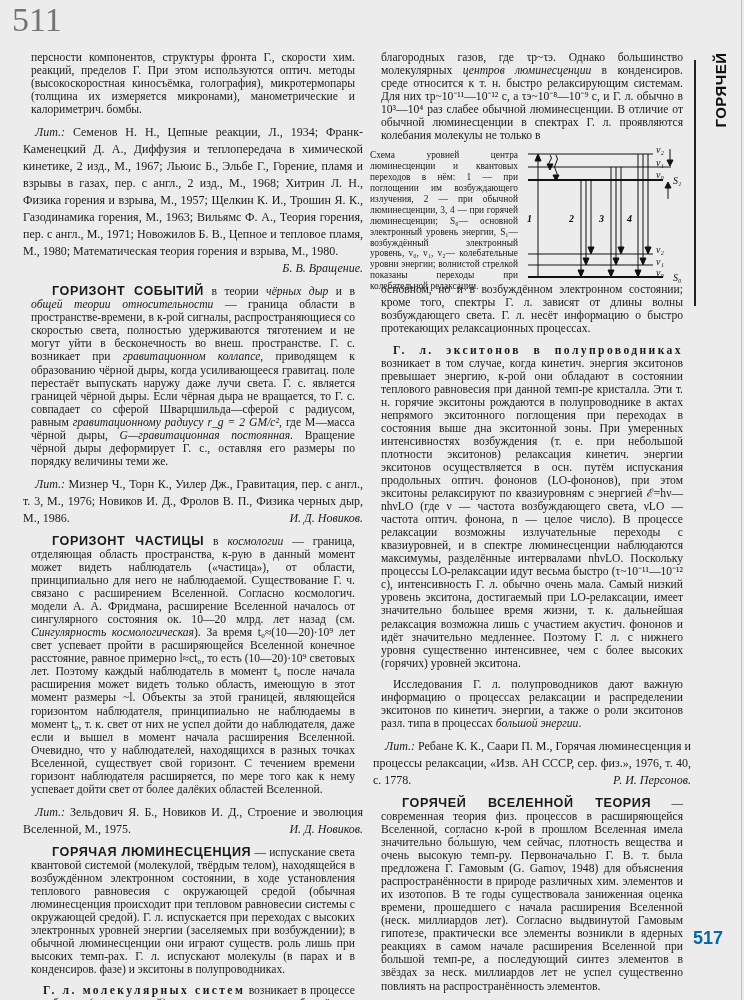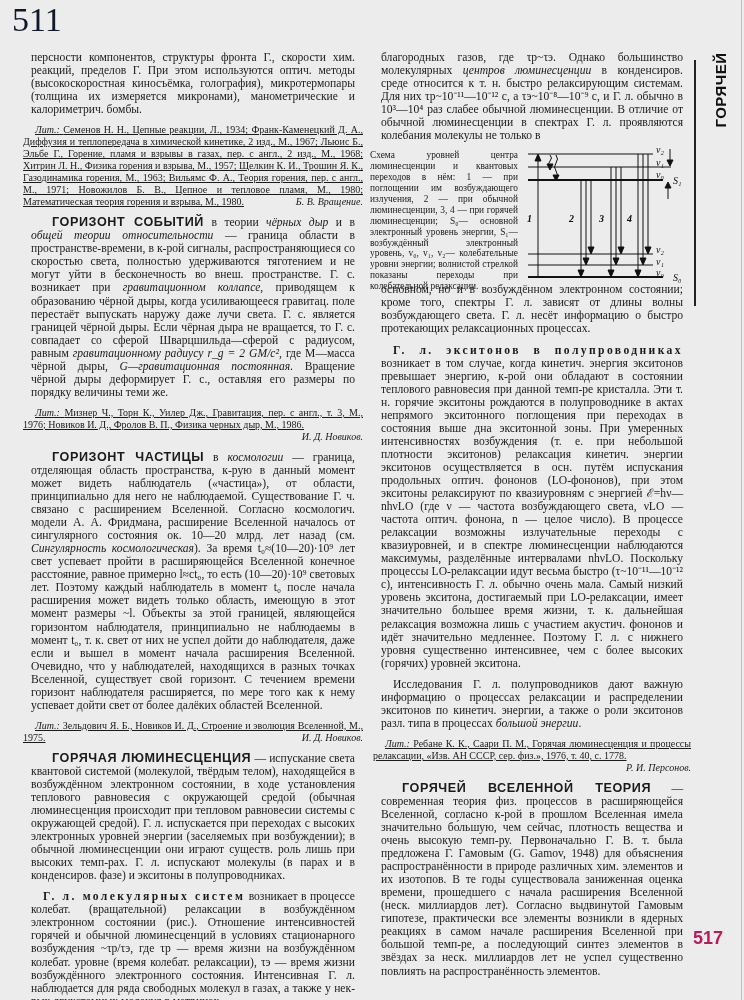--- a/index.html
+++ b/index.html
@@ -5,33 +5,33 @@
   html, body { margin: 0; padding: 0; }
   body {
     width: 744px; height: 1000px; overflow: hidden;
     background: #ececec; position: relative;
     font-family: "DejaVu Serif", "Liberation Serif", serif;
     color: #1a1a1a;
   }
   .page-edge { position: absolute; top: 0; right: 2px; width: 1px; height: 1000px; background: #bdbdbd; }
   .scan-num {
     position: absolute; left: 12px; top: 2px;
-    font-family: "Liberation Serif", serif; font-size: 34px; line-height: 36px; color: #0f172a;
+    font-family: "Liberation Serif", serif; font-size: 34px; line-height: 36px; color: #737373;
   }
   .col {
     position: absolute; top: 43px;
     font-family: "Liberation Serif", serif;
     font-size: 11.6px; line-height: 13.05px;
     text-align: justify; hyphens: none;
   }
   .col-left { left: 23px; width: 340px; }
   .col-right { left: 373px; width: 318px; }
   .col p { margin: 8px; text-indent: 0; }
   .col p.ind { text-indent: 12px; }
-  .lit { font-size: 10px; line-height: 12px; text-indent: 12px; text-decoration: underline; }
+  .lit { font-size: 12px; line-height: 17px; text-indent: 12px; }
   .lit .lab { font-style: italic; }
   .author { font-style: italic; float: right; }
   .clear { clear: both; }
   .hw { font-family: "Liberation Sans", sans-serif; font-weight: bold; font-size: 12.6px; letter-spacing: 0.6px; padding-left: 21px; }
   .it { font-style: italic; }
   .spaced { letter-spacing: 2.4px; font-weight: bold; }
   .figure {
     position: relative; height: 125px; margin: 5px 0 4px 0;
   }
   .fig-caption {
@@ -44,21 +44,21 @@
     position: absolute; left: 700px; top: 50px; width: 40px; height: 80px;
   }
   .running-head span {
     position: absolute; left: 50%; top: 50%;
     transform: translate(-50%, -50%) rotate(-90deg);
     font-family: "Liberation Sans", sans-serif; font-weight: bold; font-size: 15px;
     letter-spacing: 0.5px; white-space: nowrap; color: #111;
   }
   .page-number {
     position: absolute; left: 693px; top: 928px;
-    font-family: "Liberation Sans", sans-serif; font-weight: bold; font-size: 18px; color: #be185d;
+    font-family: "Liberation Sans", sans-serif; font-weight: bold; font-size: 18px; color: #0369a1;
   }
 </style>
 </head>
 <body>
 
 <div class="page-edge"></div>
 <div class="scan-num">511</div>
 
 <div class="col col-left">
   <p>персности компонентов, структуры фронта Г., скорости хим. реакций, пределов Г. При этом используются оптич. методы (высокоскоростная киносъёмка, голография), микротермопары (толщина их измеряется микронами), манометрические и калориметрич. бомбы.</p>

